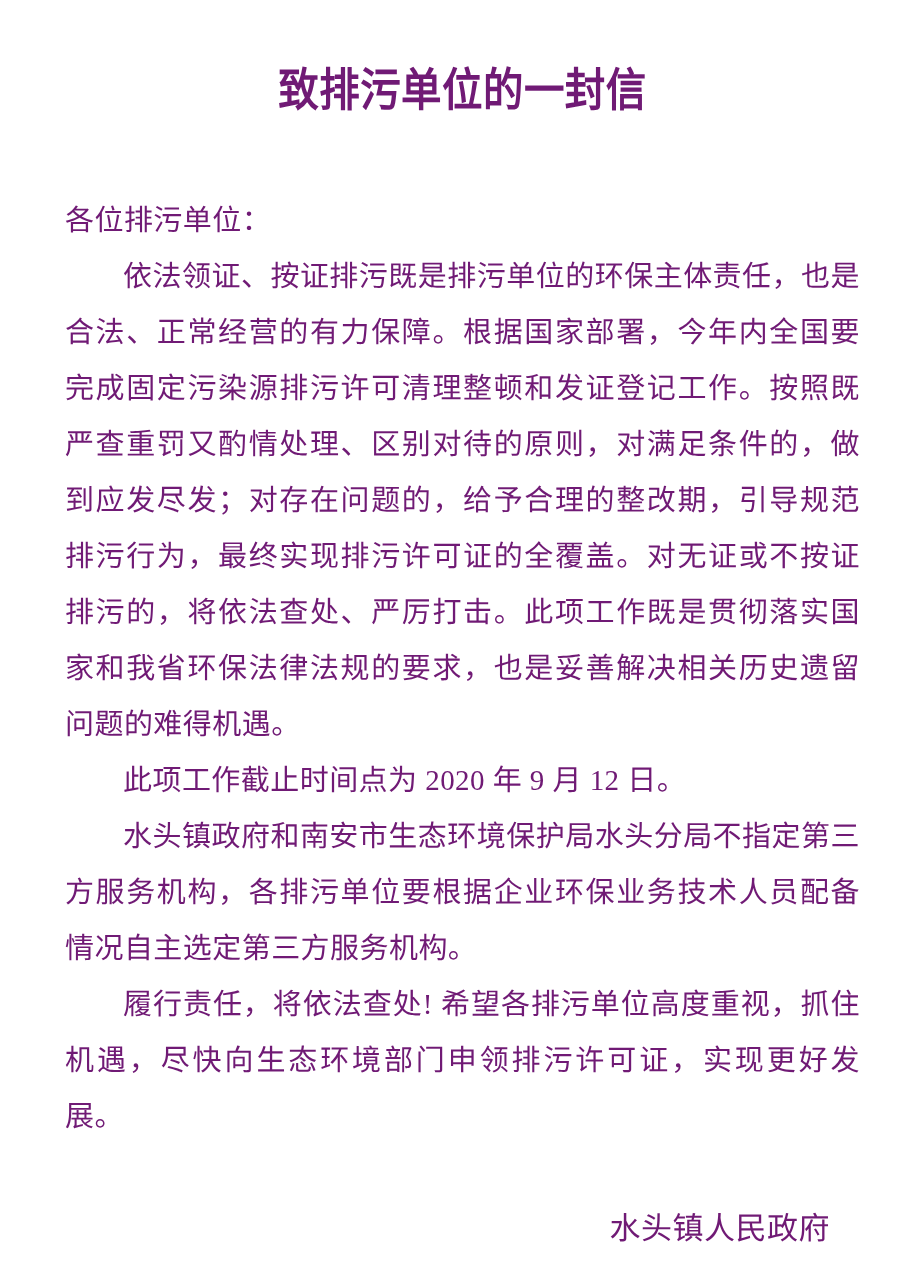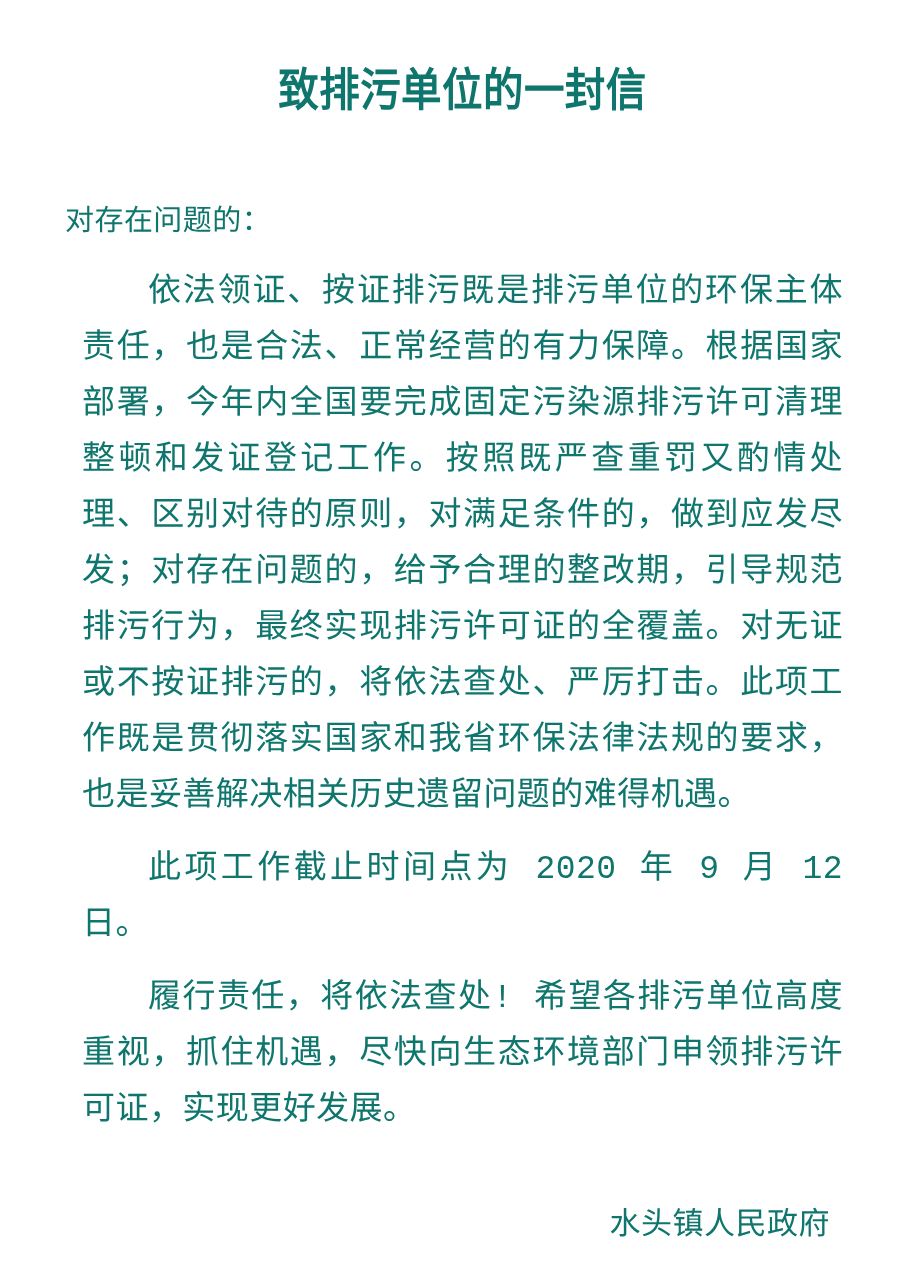--- a/index.html
+++ b/index.html
@@ -6,21 +6,21 @@
     margin: 0;
     padding: 0;
     background: #ffffff;
   }
   .page {
     position: relative;
     width: 924px;
     height: 1262px;
     margin: 0 auto;
     background: #ffffff;
-    color: #0f766e;
+    color: #701a75;
     box-sizing: border-box;
     padding: 62px 64px 12px 65px;
     overflow: hidden;
     
     font-family: "Liberation Serif", sans-serif;
   }
   .title {
     margin: 0;
     text-align: center;
     font-family: "Liberation Sans", sans-serif;
@@ -32,27 +32,26 @@
     transform-origin: 50% 50%;
     white-space: nowrap;
   }
   .salutation {
     margin-top: 74px;
     font-size: 29px;
     line-height: 56px;
     letter-spacing: 0.45px;
   }
   .para {
-    margin: 17px;
-    font-size: 33px;
+    margin: 0;
+    font-size: 29px;
     line-height: 56px;
     letter-spacing: 0.45px;
     text-indent: 2em;
     text-align: justify;
-    font-family: Liberation Mono, monospace;
   }
   .signature {
     margin-top: 57px;
     margin-right: 30px;
     text-align: right;
     font-family: "Liberation Serif", serif;
   }
   .sig-name {
     font-size: 31px;
     line-height: 56px;
@@ -65,26 +64,27 @@
     letter-spacing: 0.5px;
   }
 </style>
 </head>
 <body>
 
 <div class="page">
 
   <h1 class="title">致排污单位的一封信</h1>
 
-  <div class="salutation">对存在问题的：</div>
+  <div class="salutation">各位排污单位：</div>
 
   <p class="para">依法领证、按证排污既是排污单位的环保主体责任，也是合法、正常经营的有力保障。根据国家部署，今年内全国要完成固定污染源排污许可清理整顿和发证登记工作。按照既严查重罚又酌情处理、区别对待的原则，对满足条件的，做到应发尽发；对存在问题的，给予合理的整改期，引导规范排污行为，最终实现排污许可证的全覆盖。对无证或不按证排污的，将依法查处、严厉打击。此项工作既是贯彻落实国家和我省环保法律法规的要求，也是妥善解决相关历史遗留问题的难得机遇。</p>
 
   <p class="para">此项工作截止时间点为 2020 年 9 月 12 日。</p>
 
+  <p class="para">水头镇政府和南安市生态环境保护局水头分局不指定第三方服务机构，各排污单位要根据企业环保业务技术人员配备情况自主选定第三方服务机构。</p>
 
   <p class="para">履行责任，将依法查处! 希望各排污单位高度重视，抓住机遇，尽快向生态环境部门申领排污许可证，实现更好发展。</p>
 
   <div class="signature">
     <div class="sig-name">水头镇人民政府</div>
     <div class="sig-date">2020 年 7 月 5 日</div>
   </div>
 
 </div>
 

